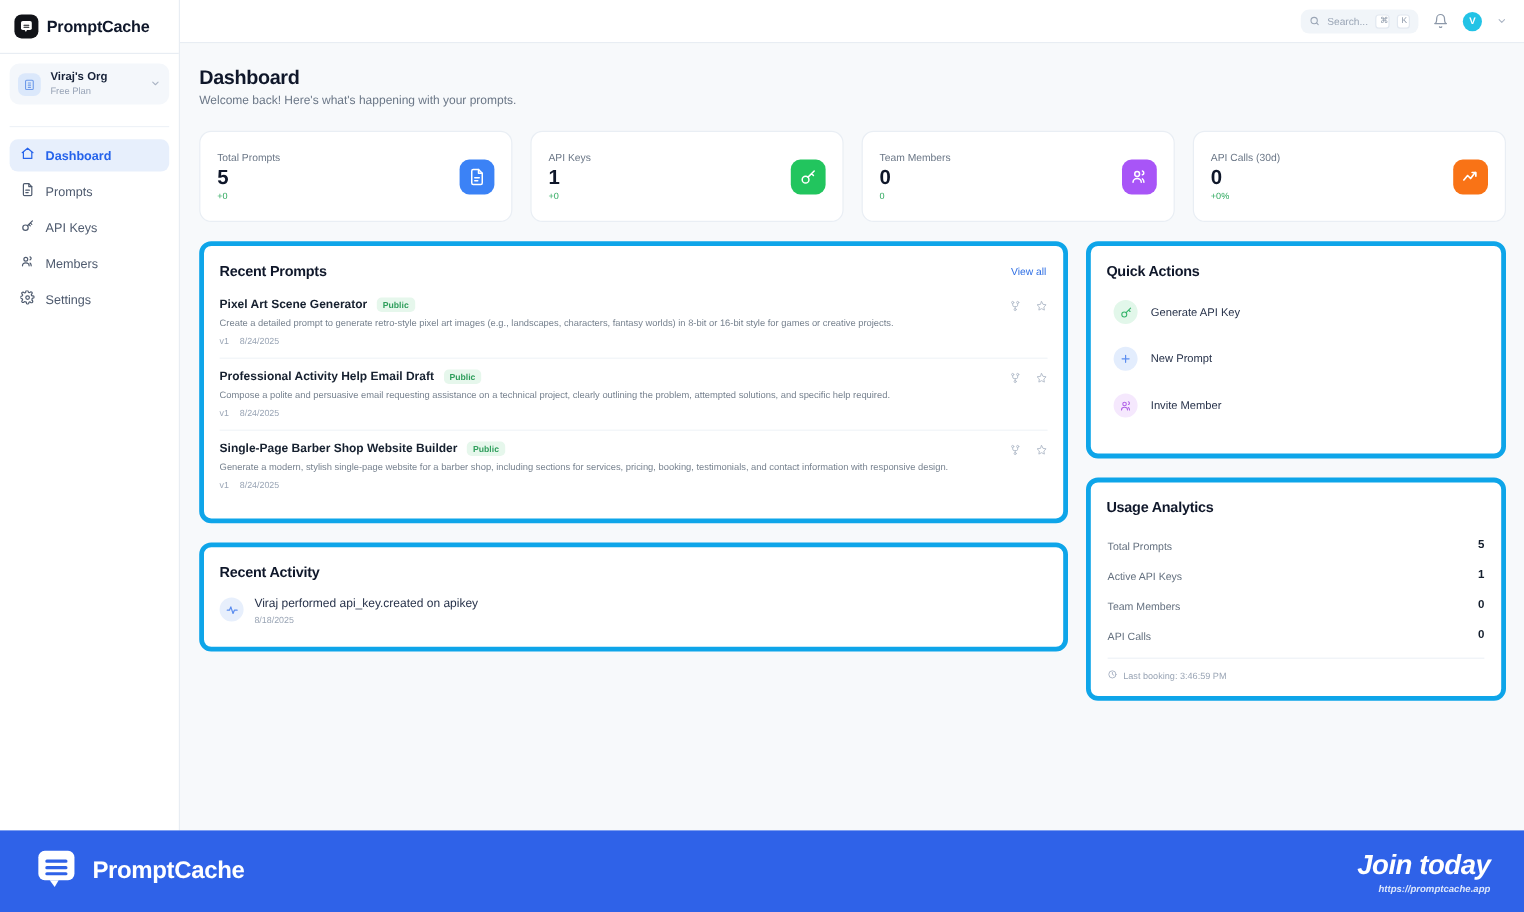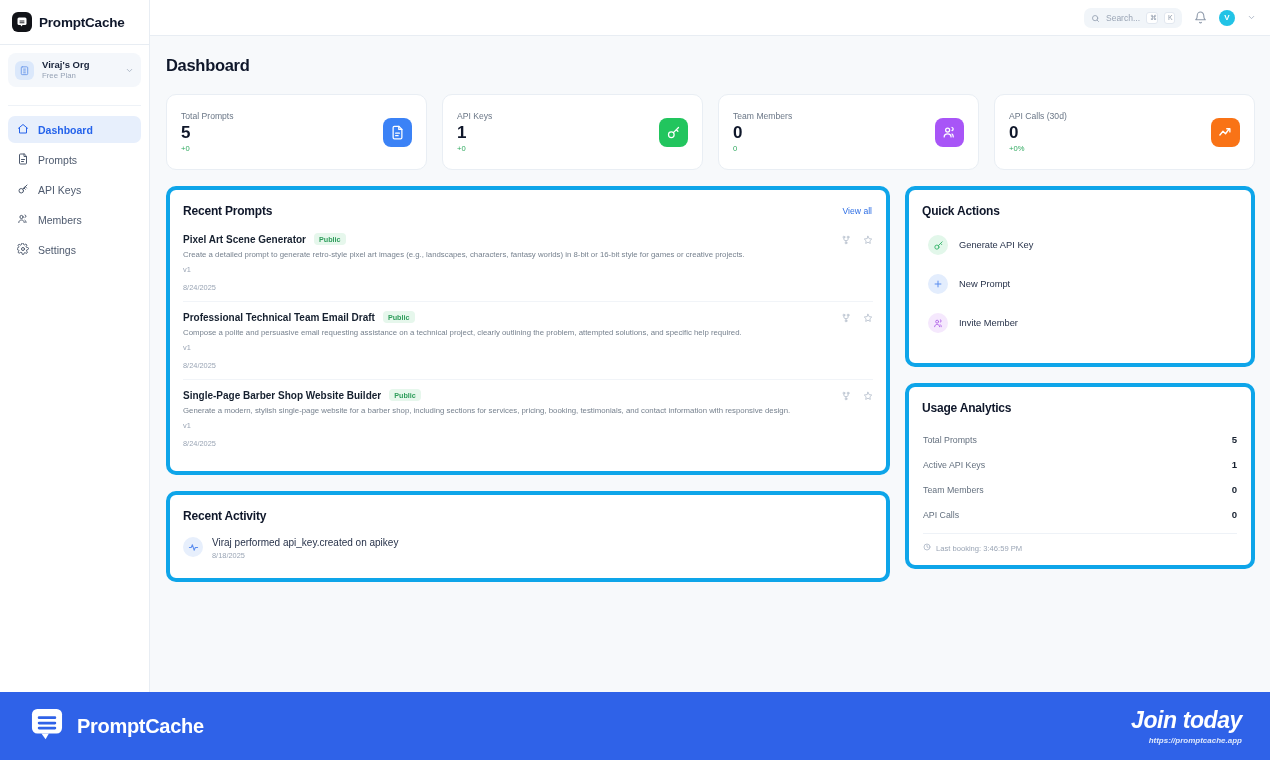--- a/index.html
+++ b/index.html
@@ -121,21 +121,21 @@
   }
   .prompt:last-child { border-bottom: none; }
   .prompt-main { flex: 1; min-width: 0; }
   .p-row1 { display: flex; align-items: center; gap: 8px; }
   .p-name { font-size: 10px; font-weight: 700; color: #16202f; }
   .badge {
     font-size: 7.2px; color: #2f9e5c; background: #e6f7ec;
     padding: 1.5px 5px; border-radius: 4px; font-weight: 600;
   }
   .p-desc { font-size: 7.8px; color: #77828f; margin-top: 4px; line-height: 11px; }
-  .p-meta { display: flex; gap: 9px; font-size: 7.4px; color: #9aa5b5; margin-top: 5px; flex-direction: column; }
+  .p-meta { display: flex; gap: 9px; font-size: 7.4px; color: #9aa5b5; margin-top: 5px; }
   .p-acts { display: flex; gap: 12px; align-items: center; padding-top: 2px; }
   .p-acts span { color: #b6bfcc; cursor: pointer; display: flex; }
 
   .act-list { padding: 6px 13px 16px 13px; }
   .act-item { display: flex; align-items: flex-start; gap: 9px; padding: 8px 0 2px 0; }
   .act-ico {
     width: 20px; height: 20px; border-radius: 50%; background: #e7effc;
     display: flex; align-items: center; justify-content: center; flex: none; color: #5b8def;
   }
   .act-txt { font-size: 10px; color: #27324a; line-height: 11px; }
@@ -290,20 +290,21 @@
     <span class="avatar">V</span>
     <span class="av-chev">
       <svg width="9" height="9" viewBox="0 0 24 24" fill="none" stroke="currentColor" stroke-width="2.4" stroke-linecap="round" stroke-linejoin="round">
           <path d="M6 9l6 6 6-6"></path>
         </svg>
     </span>
   </div>
 
   <div class="main">
     <div class="page-title">Dashboard</div>
+    <div class="page-sub">Welcome back! Here's what's happening with your prompts.</div>
 
     <div class="stats">
       <div class="stat">
         <div>
           <div class="stat-label">Total Prompts</div>
           <div class="stat-value">5</div>
           <div class="stat-delta">+0</div>
         </div>
         <div class="stat-ico" style="background:#3b82f6">
           <svg width="15" height="15" viewBox="0 0 24 24" fill="none" stroke="#fff" stroke-width="2" stroke-linecap="round" stroke-linejoin="round">
@@ -393,21 +394,21 @@
                   <svg width="10" height="10" viewBox="0 0 24 24" fill="none" stroke="currentColor" stroke-width="2" stroke-linecap="round" stroke-linejoin="round">
                       <path d="M12 3l2.8 5.7 6.2.9-4.5 4.4 1 6.2L12 17.3 6.5 20.2l1-6.2L3 9.6l6.2-.9z"></path>
                     </svg>
                 </span>
               </div>
             </div>
 
             <div class="prompt">
               <div class="prompt-main">
                 <div class="p-row1">
-                  <span class="p-name">Professional Technical Team Email Draft</span>
+                  <span class="p-name">Professional Activity Help Email Draft</span>
                   <span class="badge">Public</span>
                 </div>
                 <div class="p-desc">Compose a polite and persuasive email requesting assistance on a technical project, clearly outlining the problem, attempted solutions, and specific help required.</div>
                 <div class="p-meta">
                   <span>v1</span>
                   <span>8/24/2025</span>
                 </div>
               </div>
               <div class="p-acts">
                 <span>

